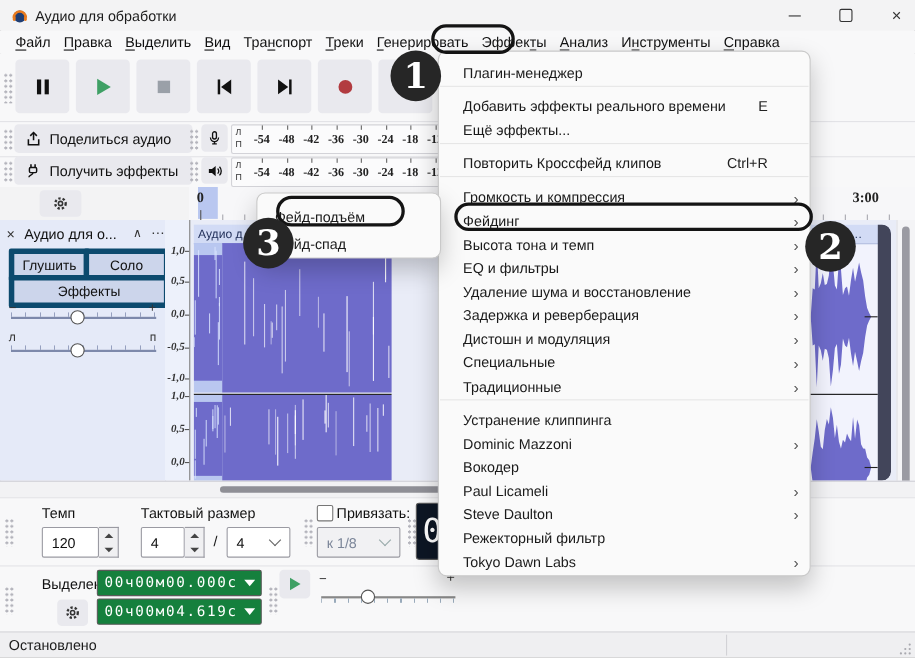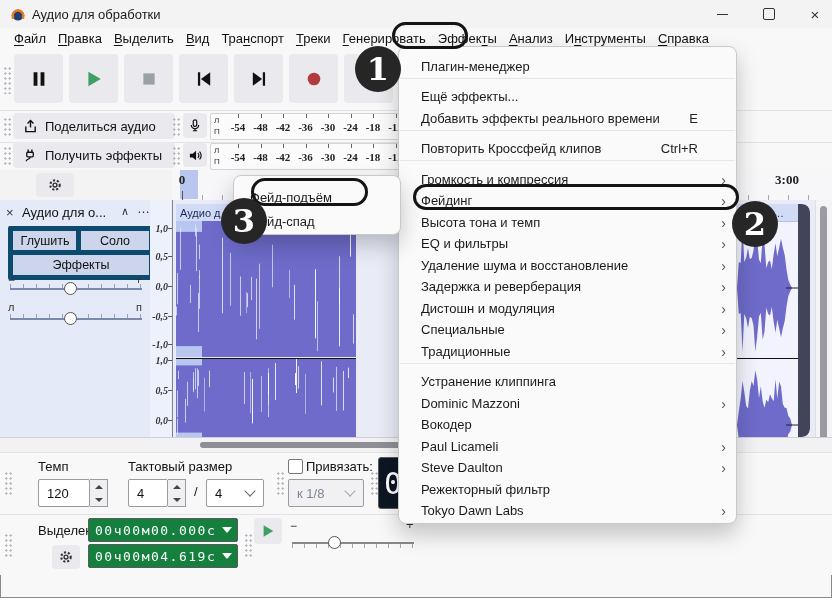--- a/index.html
+++ b/index.html
@@ -490,36 +490,50 @@
           <polygon points="3,1.5 14,8 3,14.5" fill="#3fa065"></polygon>
         </svg>
     </div>
     <div class="abs" style="left:290px;top:4px;font-size:12px;color:#333">−</div>
     <div class="abs" style="left:406px;top:2px;font-size:13px;color:#333">+</div>
     <div class="slider-line" style="left:292px;top:27px;width:122px;background:#888"></div>
     <div class="slider-ticks" style="left:292px;top:29px;width:122px;background-image:repeating-linear-gradient(to right,#9ab 0 1px,transparent 1px 12px)"></div>
     <div class="sthumb" style="left:328px;top:21px"></div>
   </div>
 
+  <div class="statusbar">
+    <span class="abs" style="left:8px;top:4px">Остановлено</span>
+    <div class="abs" style="left:660px;top:2px;width:1px;height:19px;background:#d2d2d6"></div>
+    <svg class="abs" style="right:3px;bottom:2px" width="12" height="12" viewBox="0 0 12 12">
+        <g fill="#a9a9af">
+          <circle cx="10" cy="2" r="1"></circle>
+          <circle cx="10" cy="6" r="1"></circle>
+          <circle cx="6" cy="6" r="1"></circle>
+          <circle cx="10" cy="10" r="1"></circle>
+          <circle cx="6" cy="10" r="1"></circle>
+          <circle cx="2" cy="10" r="1"></circle>
+        </g>
+      </svg>
+  </div>
 
   <div class="menu" id="effects-menu" style="left:398px;top:46px;width:337px">
       <div class="mi">
         <span class="mi-label">Плагин-менеджер</span>
         <span class="mi-short"></span>
         <span class="mi-arr"></span>
       </div>
       <div class="msep"></div>
-      <div class="mi">
-        <span class="mi-label">Ещё эффекты...</span>
-        <span class="mi-short"></span>
-        <span class="mi-arr"></span>
-      </div>
       <div class="mi">
         <span class="mi-label">Добавить эффекты реального времени</span>
         <span class="mi-short">E</span>
+        <span class="mi-arr"></span>
+      </div>
+      <div class="mi">
+        <span class="mi-label">Ещё эффекты...</span>
+        <span class="mi-short"></span>
         <span class="mi-arr"></span>
       </div>
       <div class="msep"></div>
       <div class="mi">
         <span class="mi-label">Повторить Кроссфейд клипов</span>
         <span class="mi-short">Ctrl+R</span>
         <span class="mi-arr"></span>
       </div>
       <div class="msep"></div>
       <div class="mi">

